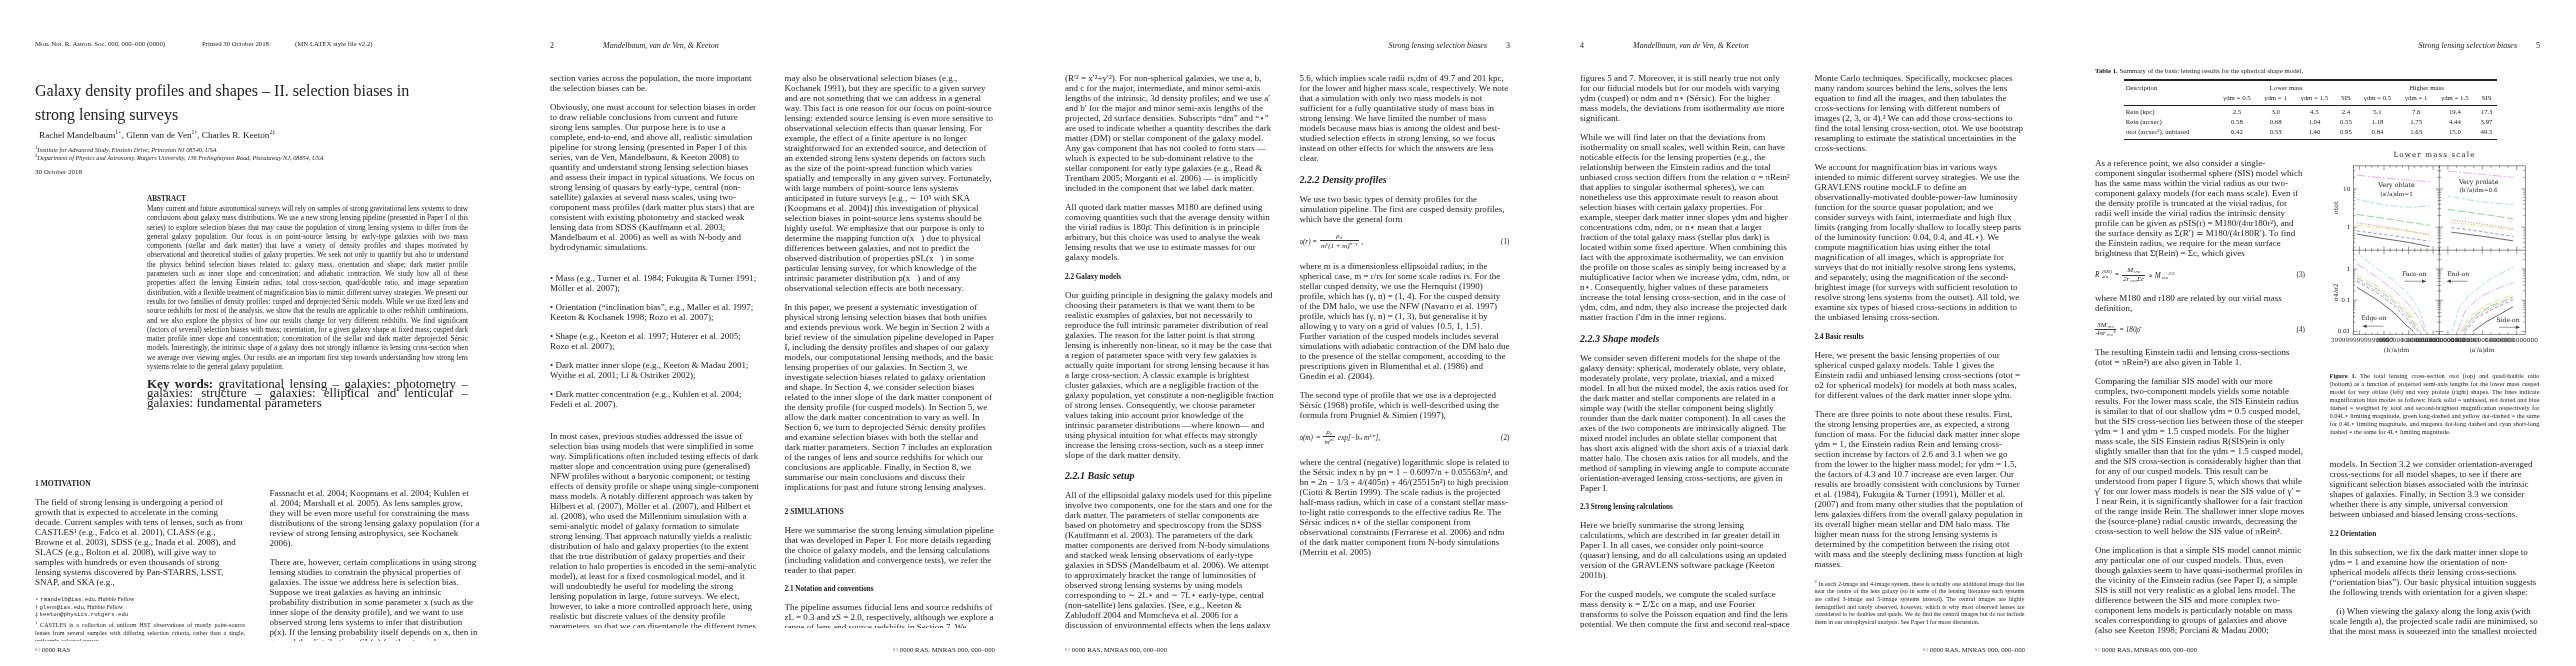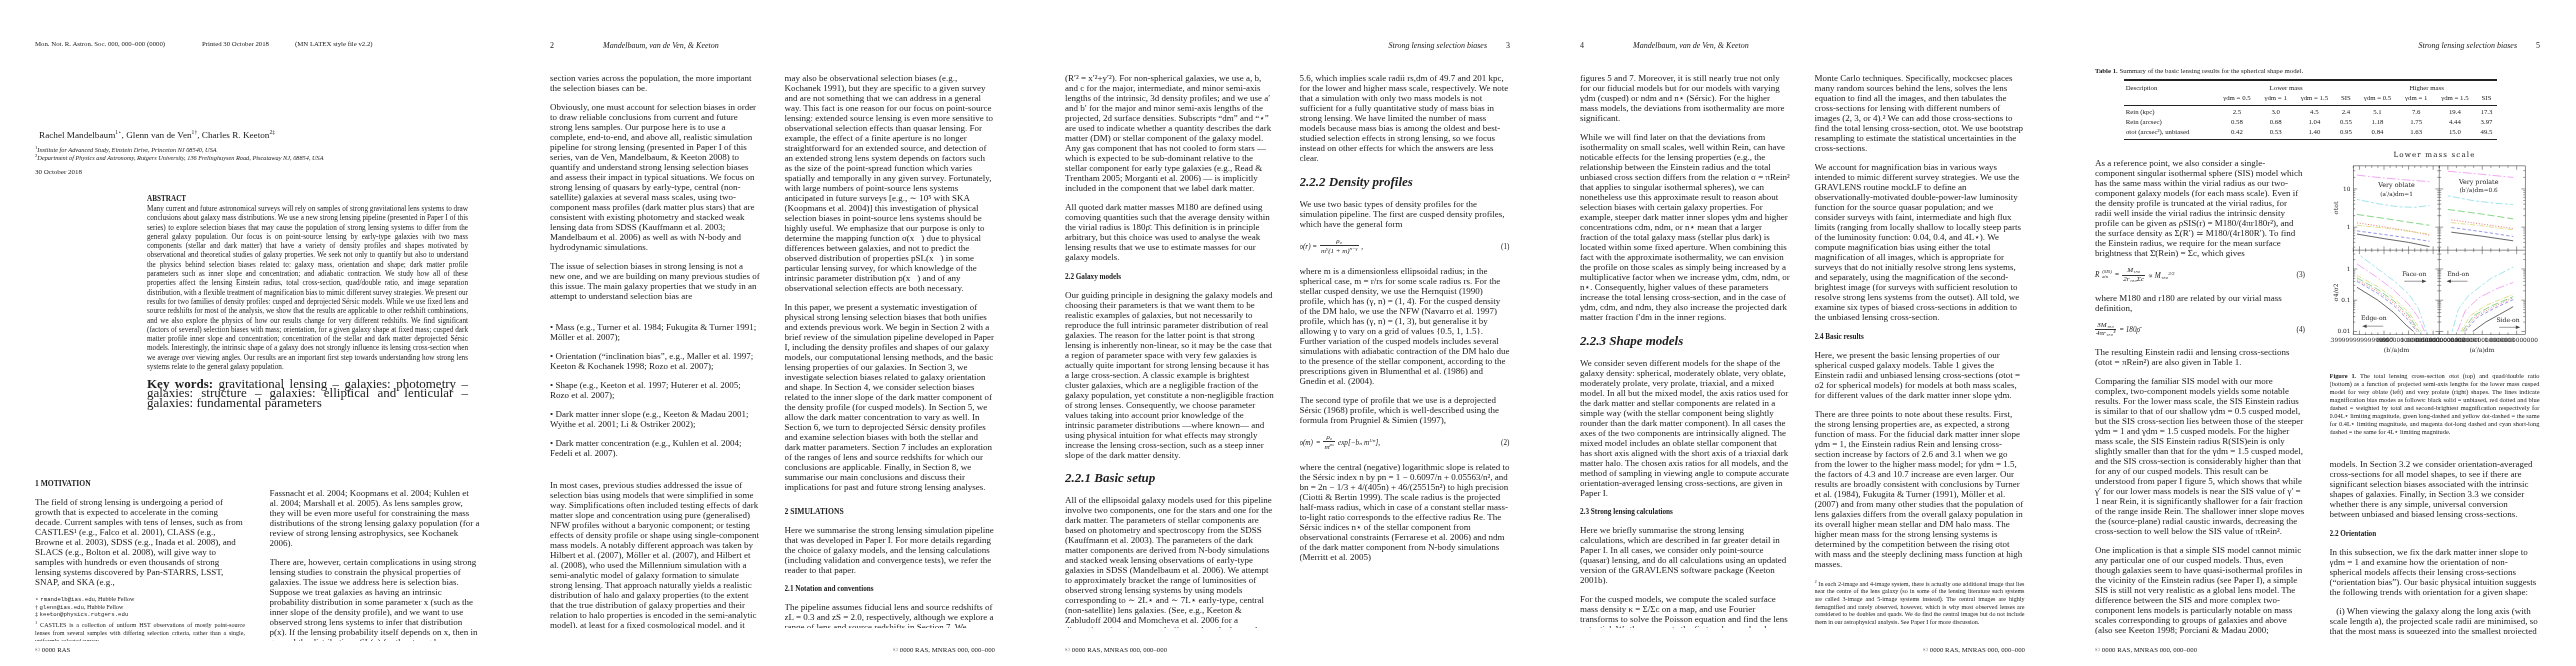--- a/index.html
+++ b/index.html
@@ -2,21 +2,21 @@
 <html style="font-size:9px"><head>
 <meta charset="utf-8">
 <style>
   html,body{margin:0;padding:0;background:#ffffff;}
   body{width:2576px;height:667px;overflow:hidden;
        font-family:"Liberation Serif","DejaVu Serif",serif;color:#222;}
   .canvas{position:relative;display:flex;width:2576px;height:667px;background:#fff;}
   .page{position:relative;width:515px;height:667px;overflow:hidden;background:#fff;flex:0 0 515px;}
   .h-sec{font-weight:700;font-size:7.6px;margin:11px 0 6.1px;text-align:left;}
   .h-sub{font-weight:700;font-size:7.2px;margin:10.6px 0 6.1px;}
-  .h-ssub{font-style:italic;font-size:13px;margin:10.6px 0 6.1px;}
+  .h-ssub{font-style:italic;font-size:10px;margin:10.6px 0 6.1px;}
   .twocol{position:absolute;left:35px;width:445px;display:flex;gap:24.5px;}
   .colL,.colR{width:210px;overflow:hidden;}
 
   
   .jline{position:absolute;top:40px;left:35px;right:28px;font-size:6.8px;height:9px;}
   .jline span{position:absolute;top:0;white-space:nowrap;}
   .j1{left:0;} .j2{left:167px;} .j3{left:260px;}
   .title{position:absolute;top:68px;left:35px;width:392px;font-size:16px;line-height:24px;font-weight:400;}
   .authors{position:absolute;top:129px;left:39px;font-size:9.2px;}
   .authors sup{font-size:5.6px;}
@@ -85,20 +85,21 @@
 <div class="canvas">
 
   <div class="arxiv">arXiv:0808.2497v2  [astro-ph]  18 Jun 2009</div>
 
   <section class="page">
     <div class="jline">
       <span class="j1">Mon. Not. R. Astron. Soc. 000, 000–000 (0000)</span>
       <span class="j2">Printed 30 October 2018</span>
       <span class="j3">(MN LATEX style file v2.2)</span>
     </div>
+    <h1 class="title">Galaxy density profiles and shapes – II. selection biases in strong lensing surveys</h1>
     <div class="authors">
       <span>Rachel Mandelbaum</span><sup>1⋆</sup><span>, Glenn van de Ven</span><sup>1†</sup><span>, Charles R. Keeton</span><sup>2‡</sup>
     </div>
     <div class="affil a1"><sup>1</sup><span>Institute for Advanced Study, Einstein Drive, Princeton NJ 08540, USA</span></div>
     <div class="affil a2"><sup>2</sup><span>Department of Physics and Astronomy, Rutgers University, 136 Frelinghuysen Road, Piscataway NJ, 08854, USA</span></div>
     <div class="dateline">30 October 2018</div>
     <div class="absblock">
       <div class="abslabel">ABSTRACT</div>
       <p class="abstext">Many current and future astronomical surveys will rely on samples of strong gravitational lens systems to draw conclusions about galaxy mass distributions. We use a new strong lensing pipeline (presented in Paper I of this series) to explore selection biases that may cause the population of strong lensing systems to differ from the general galaxy population. Our focus is on point-source lensing by early-type galaxies with two mass components (stellar and dark matter) that have a variety of density profiles and shapes motivated by observational and theoretical studies of galaxy properties. We seek not only to quantify but also to understand the physics behind selection biases related to: galaxy mass, orientation and shape; dark matter profile parameters such as inner slope and concentration; and adiabatic contraction. We study how all of these properties affect the lensing Einstein radius, total cross-section, quad/double ratio, and image separation distribution, with a flexible treatment of magnification bias to mimic different survey strategies. We present our results for two families of density profiles: cusped and deprojected Sérsic models. While we use fixed lens and source redshifts for most of the analysis, we show that the results are applicable to other redshift combinations, and we also explore the physics of how our results change for very different redshifts. We find significant (factors of several) selection biases with mass; orientation, for a given galaxy shape at fixed mass; cusped dark matter profile inner slope and concentration; concentration of the stellar and dark matter deprojected Sérsic models. Interestingly, the intrinsic shape of a galaxy does not strongly influence its lensing cross-section when we average over viewing angles. Our results are an important first step towards understanding how strong lens systems relate to the general galaxy population.</p>
       <p class="kw"><b>Key words:</b> <span>gravitational lensing – galaxies: photometry – galaxies: structure – galaxies: elliptical and lenticular – galaxies: fundamental parameters</span></p>
@@ -124,21 +125,20 @@
 
   <section class="page">
     <div class="rh left">
       <span class="num">2</span>
       <span class="t">Mandelbaum, van de Ven, &amp; Keeton</span>
     </div>
     <div class="twocol body2col">
       <div class="colL">
         <p class="ni">section varies across the population, the more important the selection biases can be.</p>
         <p>Obviously, one must account for selection biases in order to draw reliable conclusions from current and future strong lens samples. Our purpose here is to use a complete, end-to-end, and above all, realistic simulation pipeline for strong lensing (presented in Paper I of this series, van de Ven, Mandelbaum, &amp; Keeton 2008) to quantify and understand strong lensing selection biases and assess their impact in typical situations. We focus on strong lensing of quasars by early-type, central (non-satellite) galaxies at several mass scales, using two-component mass profiles (dark matter plus stars) that are consistent with existing photometry and stacked weak lensing data from SDSS (Kauffmann et al. 2003; Mandelbaum et al. 2006) as well as with N-body and hydrodynamic simulations.</p>
-        <p>The issue of selection biases in strong lensing is not a new one, and we are building on many previous studies of this issue. The main galaxy properties that we study in an attempt to understand selection bias are</p>
         <div style="height:3.3px;"></div>
         <p class="bullet">• Mass (e.g., Turner et al. 1984; Fukugita &amp; Turner 1991; Möller et al. 2007);</p>
         <p class="bullet">• Orientation (“inclination bias”, e.g., Maller et al. 1997; Keeton &amp; Kochanek 1998; Rozo et al. 2007);</p>
         <p class="bullet">• Shape (e.g., Keeton et al. 1997; Huterer et al. 2005; Rozo et al. 2007);</p>
         <p class="bullet">• Dark matter inner slope (e.g., Keeton &amp; Madau 2001; Wyithe et al. 2001; Li &amp; Ostriker 2002);</p>
         <p class="bullet">• Dark matter concentration (e.g., Kuhlen et al. 2004; Fedeli et al. 2007).</p>
         <div style="height:3.3px;"></div>
         <p class="ni">In most cases, previous studies addressed the issue of selection bias using models that were simplified in some way. Simplifications often included testing effects of dark matter slope and concentration using pure (generalised) NFW profiles without a baryonic component; or testing effects of density profile or shape using single-component mass models. A notably different approach was taken by Hilbert et al. (2007), Möller et al. (2007), and Hilbert et al. (2008), who used the Millennium simulation with a semi-analytic model of galaxy formation to simulate strong lensing. That approach naturally yields a realistic distribution of halo and galaxy properties (to the extent that the true distribution of galaxy properties and their relation to halo properties is encoded in the semi-analytic model), at least for a fixed cosmological model, and it will undoubtedly be useful for modeling the strong lensing population in large, future surveys. We elect, however, to take a more controlled approach here, using realistic but discrete values of the density profile parameters, so that we can disentangle the different types of lensing selection biases, and understand the physics of each one, before recombining them to determine the net effects.</p>
 
       </div>

